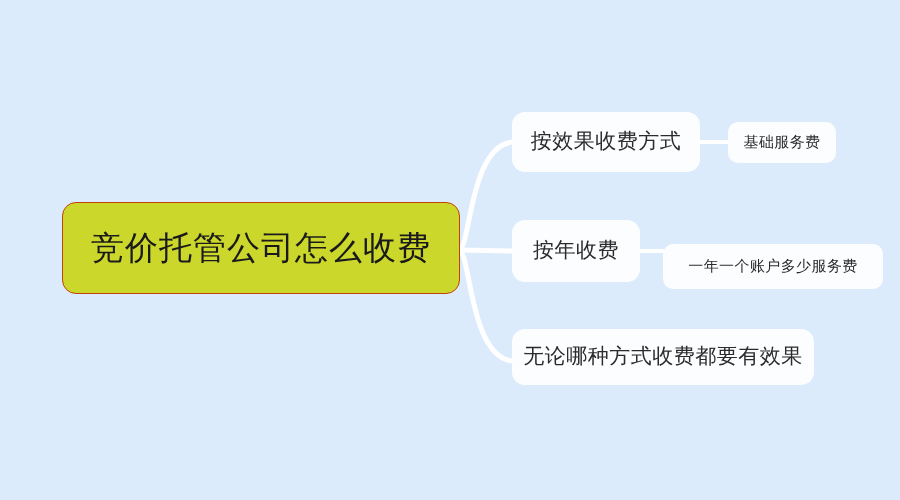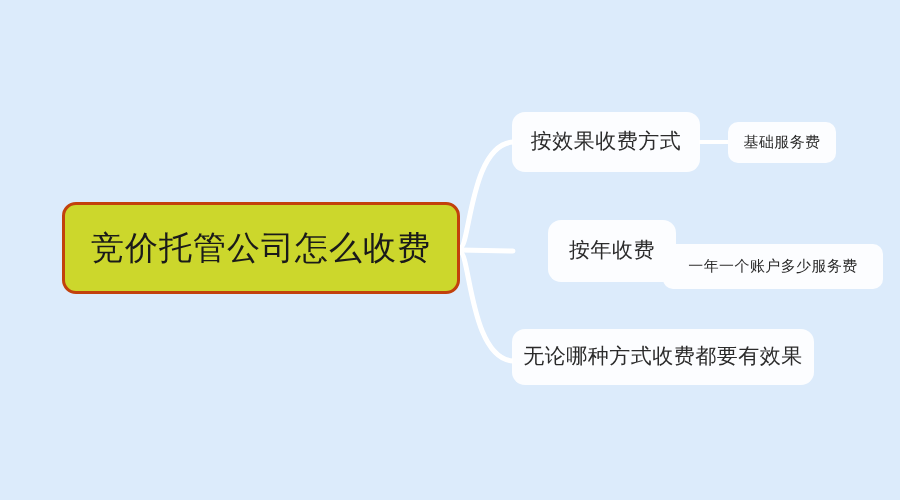--- a/index.html
+++ b/index.html
@@ -41,21 +41,21 @@
   }
 
   
   #root-node {
     left: 62px;
     top: 202px;
     width: 398px;
     height: 92px;
     background: #ccd72c;
     border-radius: 14px;
-    border: 3px solid #c2410c;
+    border: 1px solid #c2410c;
     color: #1a1a1a;
     font-size: 33px;
     letter-spacing: 1px;
     font-weight: 400;
   }
 
   
   .branch {
     background: #fcfdff;
     border-radius: 12px;
@@ -68,21 +68,20 @@
     left: 513px;
     top: 113px;
     width: 186px;
     height: 58px;
   }
   #branch-1 {
     left: 513px;
     top: 221px;
     width: 126px;
     height: 60px;
-    margin-left: 36px;
   }
   #branch-2 {
     left: 513px;
     top: 330px;
     width: 300px;
     height: 54px;
   }
 
   
   .leaf {

